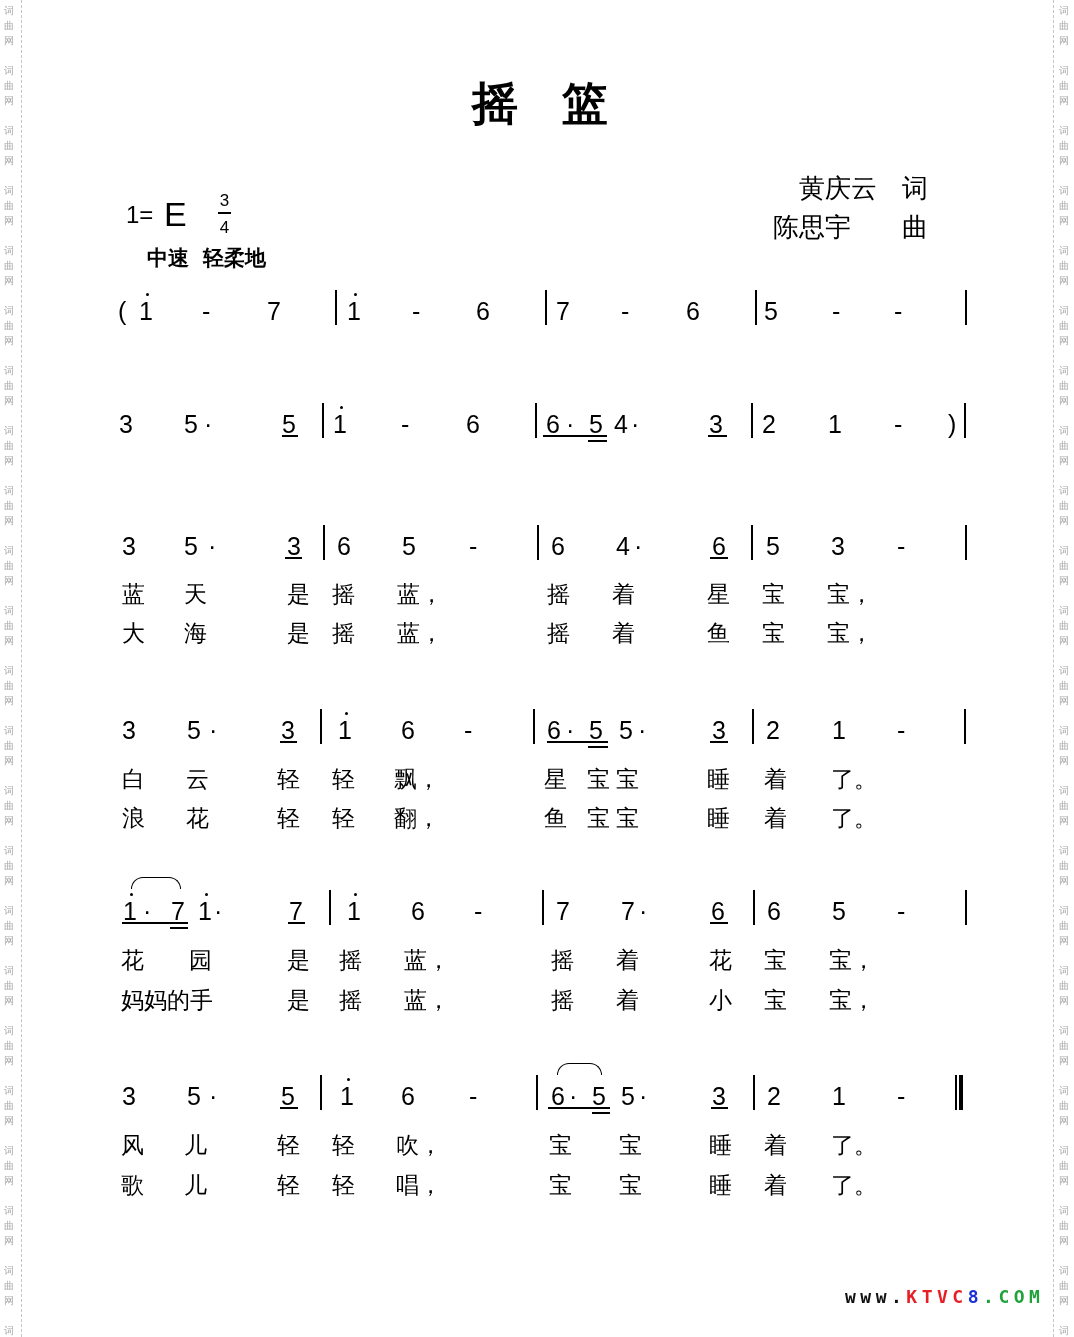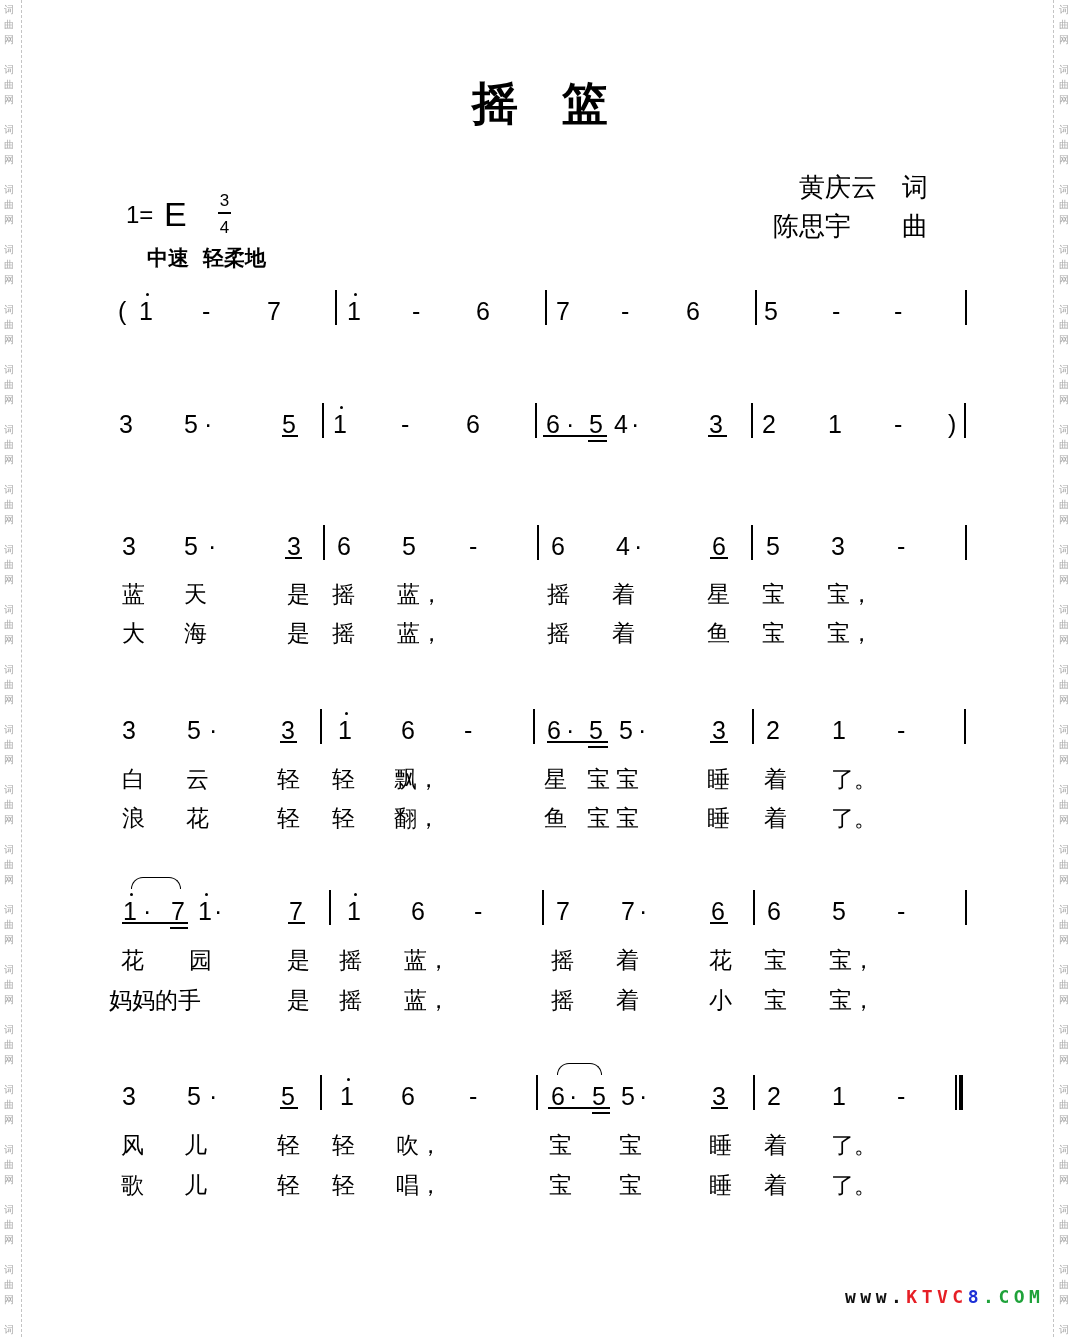--- a/index.html
+++ b/index.html
@@ -2,26 +2,26 @@
 <html><head>
 <meta charset="utf-8">
 <style>
   html, body { margin: 0; padding: 0; background: #ffffff; }
   body { width: 1074px; height: 1337px; position: relative; overflow: hidden; color: #000; }
 
   
   .side-line { position: absolute; top: 0; height: 1337px; width: 0; border-left: 1px dashed #c4c4c4; }
   .side-col { position: absolute; top: 3px; width: 11px; display: flex; flex-direction: column; }
   .wm { display: block; width: 10px; height: 60px; font-size: 10px; line-height: 15px; color: #ababab;
-        word-break: break-all; font-family: Liberation Mono, monospace; overflow: hidden; }
+        word-break: break-all; font-family: Liberation Sans, sans-serif; overflow: hidden; }
 
   
   .title { position: absolute; left: 472px; top: 76px; font-family: "DejaVu Serif", serif; font-weight: bold;
            font-size: 46px; line-height: 54px; letter-spacing: 44px; white-space: nowrap; }
-  .credit { position: absolute; font-family: Liberation Mono, monospace; font-size: 26px; line-height: 28px; white-space: nowrap; }
+  .credit { position: absolute; font-family: Liberation Serif, serif; font-size: 26px; line-height: 28px; white-space: nowrap; }
   .key-prefix { position: absolute; left: 126px; top: 201px; font-family: "Liberation Sans", sans-serif; font-size: 24px; line-height: 28px; }
   .key-tonic { position: absolute; left: 164px; top: 196px; font-family: "Liberation Sans", sans-serif; font-size: 34px; line-height: 36px; }
   .ts-num { position: absolute; left: 218px; width: 13px; text-align: center; font-family: "Liberation Sans", sans-serif; font-size: 17px; line-height: 20px; }
   .ts-line { position: absolute; left: 218px; top: 212px; width: 13px; height: 1.5px; background: #000; }
   .tempo { position: absolute; top: 246px; font-family: "DejaVu Sans", sans-serif; font-weight: bold; font-size: 21px; line-height: 24px; white-space: nowrap; }
 
   
   .staff { position: absolute; left: 0; width: 1074px; height: 30px; }
   .n { position: absolute; top: 0; font-family: "Liberation Sans", sans-serif; font-size: 25px; line-height: 30px; white-space: nowrap; }
   .hi::before { content: ""; position: absolute; left: 7px; top: -3px; width: 3px; height: 3px; border-radius: 50%; background: #000; }
@@ -296,21 +296,21 @@
   <span class="ly" style="left:287px">是</span>
   <span class="ly" style="left:339px">摇</span>
   <span class="ly" style="left:404px">蓝，</span>
   <span class="ly" style="left:551px">摇</span>
   <span class="ly" style="left:616px">着</span>
   <span class="ly" style="left:709px">花</span>
   <span class="ly" style="left:764px">宝</span>
   <span class="ly" style="left:829px">宝，</span>
 </div>
 <div class="lyr" style="top:987px">
-  <span class="ly" style="left:109px">妈妈的手</span>
+  <span class="ly" style="left:121px">妈妈的手</span>
   <span class="ly" style="left:287px">是</span>
   <span class="ly" style="left:339px">摇</span>
   <span class="ly" style="left:404px">蓝，</span>
   <span class="ly" style="left:551px">摇</span>
   <span class="ly" style="left:616px">着</span>
   <span class="ly" style="left:709px">小</span>
   <span class="ly" style="left:764px">宝</span>
   <span class="ly" style="left:829px">宝，</span>
 </div>
 

